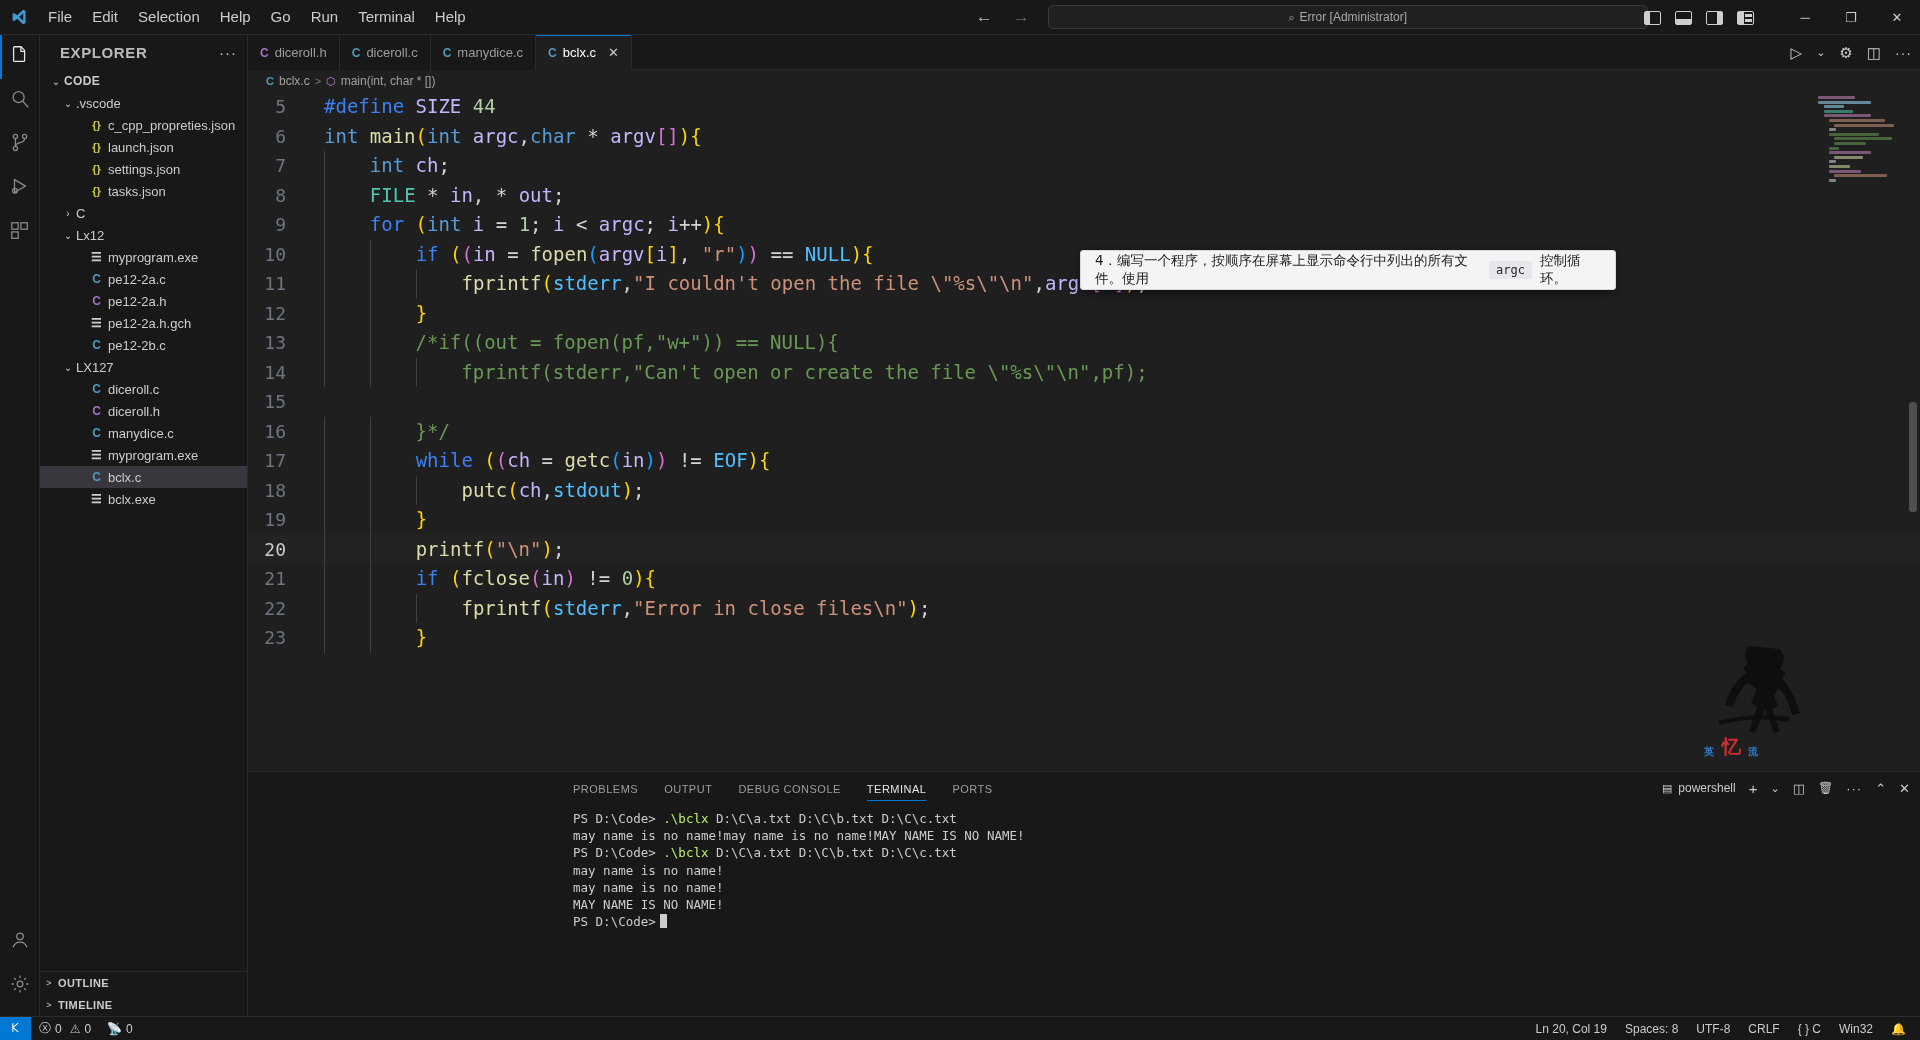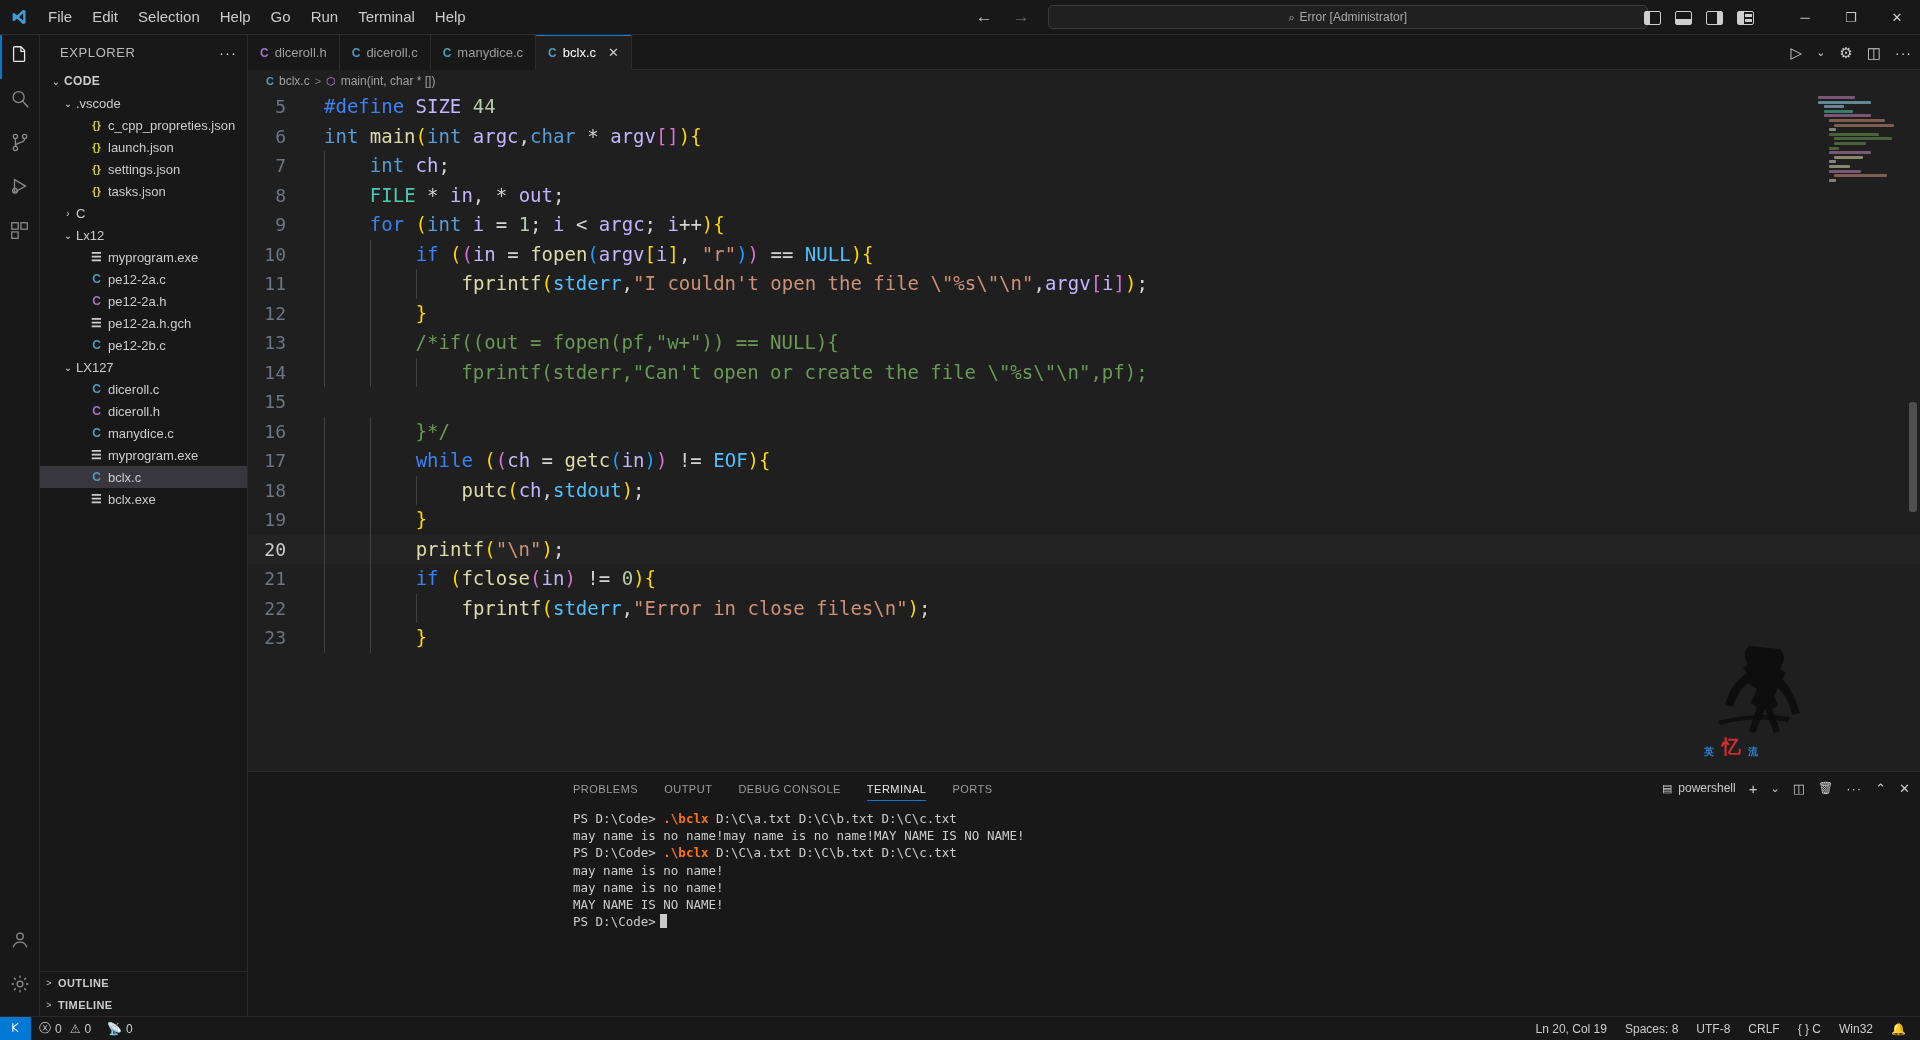--- a/index.html
+++ b/index.html
@@ -54,21 +54,21 @@
   }
   .ab-item { width: 40px; height: 44px; display:flex; align-items:center; justify-content:center; position:relative; color:#8b8b8b; }
   .ab-item.active { color:#e7e7e7; }
   .ab-item.active::before { content:""; position:absolute; left:0; top:0; bottom:0; width:2px; background:#0078d4; }
   .ab-spacer { flex: 1; }
   .ab-item svg { width:22px; height:22px; }
 
   
   .sidebar { width: 208px; background: #181818; border-right:1px solid #2b2b2b; display:flex; flex-direction:column; flex: 0 0 208px; }
   .sb-header { height: 35px; display:flex; align-items:center; justify-content:space-between; padding: 0 10px 0 20px; }
-  .sb-title { font-size: 13px; letter-spacing: .6px; color:#bbbbbb; }
+  .sb-title { font-size: 15px; letter-spacing: .6px; color:#bbbbbb;font-weight:bold; }
   .sb-dots { color:#cccccc; font-size:15px; letter-spacing:1px; }
   .tree { flex:1; overflow:hidden; font-size: 13px; }
   .row { height: 22px; display:flex; align-items:center; padding-right:6px; white-space:nowrap; color:#cccccc; cursor:default; }
   .row.selected { background:#37373d; }
   .row .chev { width: 16px; text-align:center; font-size:10px; color:#cccccc; flex:0 0 16px; }
   .row .ficon { width: 17px; text-align:center; font-size:12px; font-weight:bold; flex: 0 0 17px; margin-right:3px;}
   .row .lbl { font-size: 13px; }
   .ficon.c { color:#519aba; }
   .ficon.h { color:#a074c4; }
   .ficon.json { color:#cbcb41; font-size:11px; }
@@ -157,21 +157,21 @@
   .ptab.active::after { content:""; position:absolute; left:0; right:0; bottom:0; height:1px; background:#0078d4; }
   .panel-right { position:absolute; right:10px; top:0; height:32px; display:flex; align-items:center; gap:13px; color:#cccccc; font-size:13px; }
   .term-name { font-size:12px; color:#cccccc; display:flex; align-items:center; gap:6px; }
   .term-name .tico { color:#cccccc; font-size:11px;}
   .terminal {
     flex:1; padding: 6px 0 0 325px;
     font-family:"DejaVu Sans Mono","Liberation Mono", monospace;
     font-size:12.5px; line-height:17.2px; color:#cccccc;
   }
   .tline { white-space:pre; }
-  .t-y { color:#f97316; font-weight:bold; }
+  .t-y { color:#bef264; font-weight:normal; }
   .cursor { display:inline-block; width:7px; height:14px; background:#cccccc; vertical-align:-2px; margin-left:4px;}
 
   
   .statusbar {
     height:24px; background:#181818; border-top:1px solid #2b2b2b;
     display:flex; align-items:center; font-size:12px; color:#cccccc; flex:0 0 24px;
   }
   .sb-remote { background:#0078d4; color:#fff; height:24px; display:flex; align-items:center; padding:0 9px; }
   .sb-remote svg { width:13px; height:13px; }
   .sb-left { display:flex; align-items:center; }
@@ -496,20 +496,25 @@
         <div class="scrollthumb"></div>
 
         <svg class="samurai" viewBox="0 0 160 130">
           <path d="M92 14 c6 6 4 14 0 20 l6 4 -4 6 c10 10 14 22 18 34 l-8 2 c-2-10-6-20-14-27 l-4 8 4 10 -6 3 8 22 -6 2 -9-24 -10 24 -6-2 8-24 -6-4 6-14 -9-6 c-8 6-12 14-15 24 l-8-2 c4-14 10-24 22-32 l-4-5 5-4 c-4-6-5-13 1-18z" fill="#0d0d0d" opacity="0.92"></path>
           <path d="M30 86 c24-6 48-8 72-4 l-2 5 c-22-4-46-3-68 3z" fill="#0d0d0d" opacity="0.85"></path>
           <text x="34" y="118" font-family="DejaVu Sans, sans-serif" font-size="19" fill="#cf2e2e" font-weight="bold">忆</text>
           <text x="16" y="120" font-family="DejaVu Sans, sans-serif" font-size="10" fill="#2f7fd0" font-weight="bold">英</text>
           <text x="60" y="120" font-family="DejaVu Sans, sans-serif" font-size="10" fill="#2f7fd0" font-weight="bold">流</text>
         </svg>
 
+        <div class="hovercard">
+          <span>4．编写一个程序，按顺序在屏幕上显示命令行中列出的所有文件。使用</span>
+          <code>argc</code>
+          <span>控制循环。</span>
+        </div>
       </div>
 
       <div class="panel">
         <div class="panel-head">
           <div class="ptab">PROBLEMS</div>
           <div class="ptab">OUTPUT</div>
           <div class="ptab">DEBUG CONSOLE</div>
           <div class="ptab active">TERMINAL</div>
           <div class="ptab">PORTS</div>
           <div class="panel-right">

